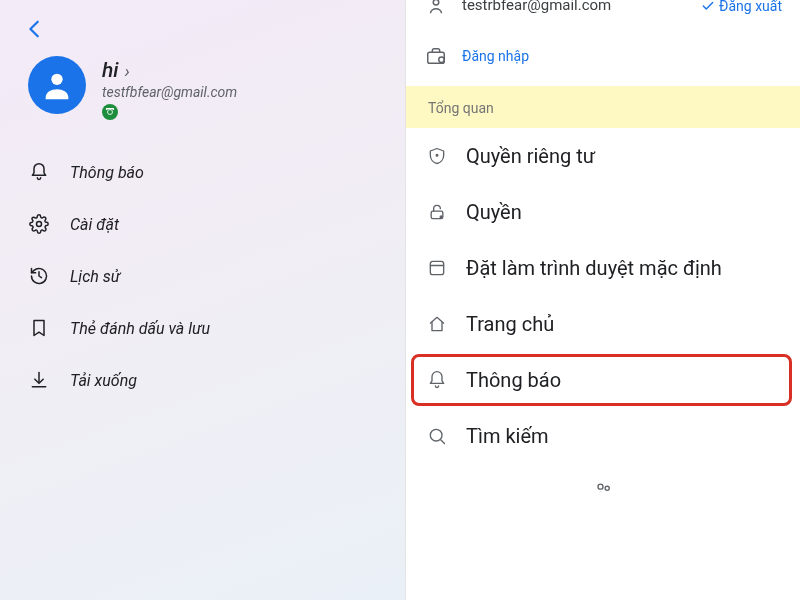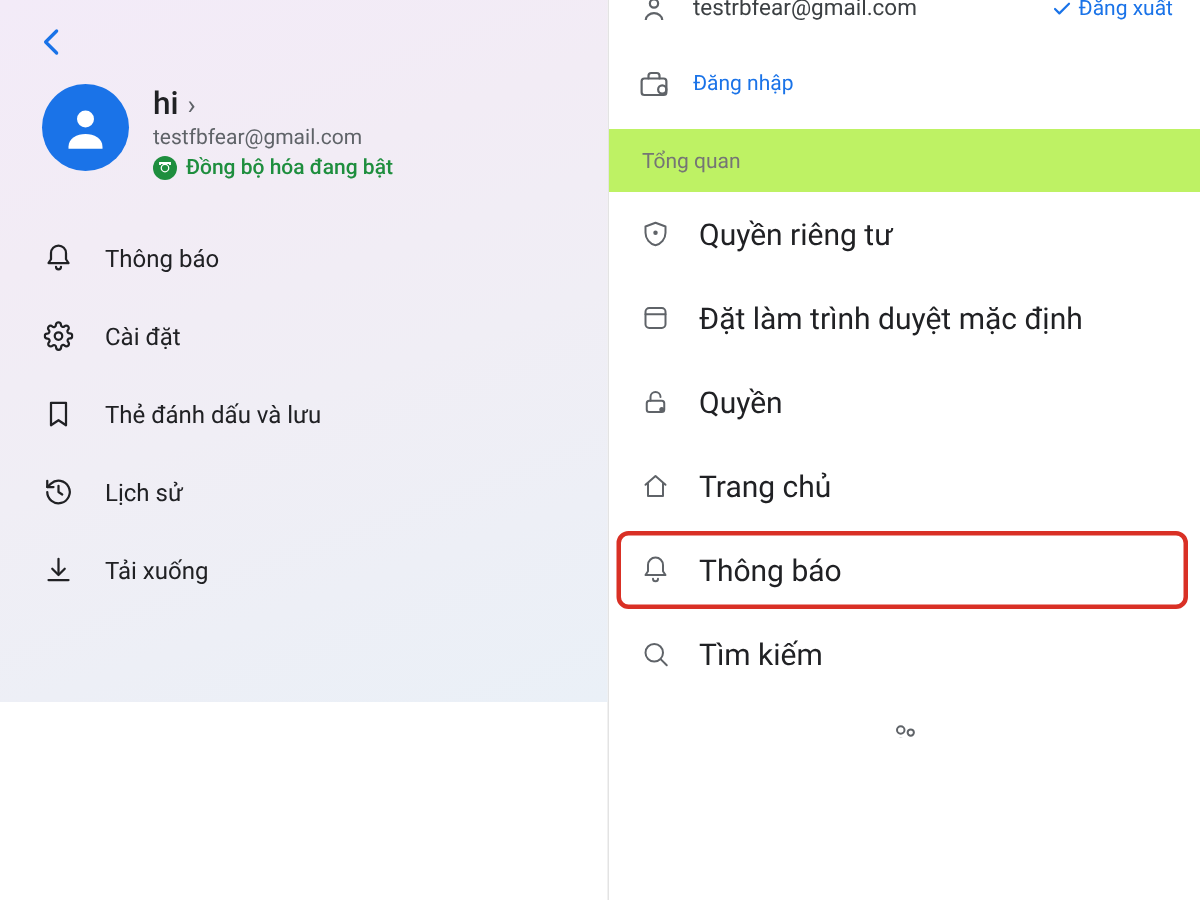--- a/index.html
+++ b/index.html
@@ -6,24 +6,25 @@
   body {
     font-family: -apple-system, BlinkMacSystemFont, "Segoe UI", Roboto, sans-serif;
     width: 800px;
     height: 600px;
     overflow: hidden;
     display: flex;
     background: #fff;
   }
   .left-panel {
     width: 405px;
-    height: 468px;
+    height: 600px;
     background: linear-gradient(160deg, #f3ebf8 0%, #f2ecf5 30%, #f0eef5 55%, #eaf0f7 100%);
     padding: 10px 0 0 0;
     position: relative;
+    font-style: italic;
   }
   .back-arrow {
     color: #1a73e8;
     font-size: 26px;
     padding: 6px 20px 4px 24px;
     cursor: pointer;
     display: inline-block;
   }
   .profile-block {
     display: flex;
@@ -148,21 +149,21 @@
     color: #1a73e8;
     display: flex;
     align-items: center;
     gap: 4px;
     white-space: nowrap;
     cursor: pointer;
   }
   .check-ic { width: 14px; height: 14px; }
 
   .section-header {
-    background: #bef264;
+    background: #fef9c3;
     padding: 14px 22px 12px 22px;
     font-size: 14px;
     color: #757575;
   }
   .right-item {
     display: flex;
     align-items: center;
     gap: 18px;
     padding: 16px 20px;
     cursor: pointer;
@@ -216,21 +217,20 @@
         <span class="chev-right">›</span>
       </div>
       <div class="profile-email">testfbfear@gmail.com</div>
       <div class="sync-row">
         <span class="sync-badge">
           <svg viewBox="0 0 24 24" fill="none" stroke="#fff" stroke-width="3">
               <polyline points="4 7 4 4 20 4 20 7"></polyline>
               <path d="M6 12a6 6 0 0 1 12 0M6 12a6 6 0 0 0 12 0" stroke="#fff" stroke-width="2" fill="none"></path>
             </svg>
         </span>
-        <span class="sync-text">Đồng bộ hóa đang bật</span>
       </div>
     </div>
   </div>
 
   <div class="left-menu">
     <div class="left-item">
       <span class="icon-slot">
         <svg viewBox="0 0 24 24" fill="none" stroke-width="1.8" stroke-linecap="round" stroke-linejoin="round">
             <path d="M6 8a6 6 0 0 1 12 0v5l2 3H4l2-3z"></path>
             <path d="M10 19a2 2 0 0 0 4 0"></path>
@@ -239,38 +239,38 @@
       <span class="left-item-label">Thông báo</span>
     </div>
     <div class="left-item">
       <span class="icon-slot">
         <svg viewBox="0 0 24 24" fill="none" stroke-width="1.8" stroke-linecap="round" stroke-linejoin="round">
             <circle cx="12" cy="12" r="3"></circle>
             <path d="M19.4 15a1.65 1.65 0 0 0 .33 1.82l.06.06a2 2 0 1 1-2.83 2.83l-.06-.06a1.65 1.65 0 0 0-1.82-.33 1.65 1.65 0 0 0-1 1.51V21a2 2 0 0 1-4 0v-.09a1.65 1.65 0 0 0-1-1.51 1.65 1.65 0 0 0-1.82.33l-.06.06a2 2 0 1 1-2.83-2.83l.06-.06a1.65 1.65 0 0 0 .33-1.82 1.65 1.65 0 0 0-1.51-1H3a2 2 0 0 1 0-4h.09a1.65 1.65 0 0 0 1.51-1 1.65 1.65 0 0 0-.33-1.82l-.06-.06a2 2 0 1 1 2.83-2.83l.06.06a1.65 1.65 0 0 0 1.82.33 1.65 1.65 0 0 0 1-1.51V3a2 2 0 0 1 4 0v.09a1.65 1.65 0 0 0 1 1.51 1.65 1.65 0 0 0 1.82-.33l.06-.06a2 2 0 1 1 2.83 2.83l-.06.06a1.65 1.65 0 0 0-.33 1.82 1.65 1.65 0 0 0 1.51 1H21a2 2 0 0 1 0 4h-.09a1.65 1.65 0 0 0-1.51 1z"></path>
           </svg>
       </span>
       <span class="left-item-label">Cài đặt</span>
-    </div>
-    <div class="left-item">
-      <span class="icon-slot">
-        <svg viewBox="0 0 24 24" fill="none" stroke-width="1.8" stroke-linecap="round" stroke-linejoin="round">
-            <path d="M6 3h12v18l-6-4-6 4z"></path>
-          </svg>
-      </span>
-      <span class="left-item-label">Thẻ đánh dấu và lưu</span>
     </div>
     <div class="left-item">
       <span class="icon-slot">
         <svg viewBox="0 0 24 24" fill="none" stroke-width="1.8" stroke-linecap="round" stroke-linejoin="round">
             <path d="M3 12a9 9 0 1 0 3-6.7L3 8"></path>
             <polyline points="3 3 3 8 8 8"></polyline>
             <polyline points="12 7 12 12 15 14"></polyline>
           </svg>
       </span>
       <span class="left-item-label">Lịch sử</span>
+    </div>
+    <div class="left-item">
+      <span class="icon-slot">
+        <svg viewBox="0 0 24 24" fill="none" stroke-width="1.8" stroke-linecap="round" stroke-linejoin="round">
+            <path d="M6 3h12v18l-6-4-6 4z"></path>
+          </svg>
+      </span>
+      <span class="left-item-label">Thẻ đánh dấu và lưu</span>
     </div>
     <div class="left-item">
       <span class="icon-slot">
         <svg viewBox="0 0 24 24" fill="none" stroke-width="1.8" stroke-linecap="round" stroke-linejoin="round">
             <path d="M12 3v12"></path>
             <polyline points="7 11 12 16 17 11"></polyline>
             <path d="M4 20h16"></path>
           </svg>
       </span>
       <span class="left-item-label">Tải xuống</span>
@@ -318,36 +318,36 @@
       <svg viewBox="0 0 24 24" fill="none" stroke-width="1.6" stroke-linecap="round" stroke-linejoin="round">
           <path d="M12 3l8 3v5c0 5-3.5 9-8 10-4.5-1-8-5-8-10V6z"></path>
           <circle cx="12" cy="11" r="1" fill="#5f6368"></circle>
         </svg>
     </span>
     <span class="right-item-label">Quyền riêng tư</span>
   </div>
   <div class="right-item">
     <span class="icon-slot">
       <svg viewBox="0 0 24 24" fill="none" stroke-width="1.6" stroke-linecap="round" stroke-linejoin="round">
-          <rect x="4" y="4" width="16" height="16" rx="3"></rect>
-          <path d="M4 9h16"></path>
-        </svg>
-    </span>
-    <span class="right-item-label">Đặt làm trình duyệt mặc định</span>
-  </div>
-  <div class="right-item">
-    <span class="icon-slot">
-      <svg viewBox="0 0 24 24" fill="none" stroke-width="1.6" stroke-linecap="round" stroke-linejoin="round">
           <rect x="5" y="11" width="14" height="9" rx="2"></rect>
           <path d="M8 11V8a4 4 0 0 1 8 0"></path>
           <circle cx="17" cy="18" r="2" fill="#5f6368" stroke="none"></circle>
         </svg>
     </span>
     <span class="right-item-label">Quyền</span>
   </div>
+  <div class="right-item">
+    <span class="icon-slot">
+      <svg viewBox="0 0 24 24" fill="none" stroke-width="1.6" stroke-linecap="round" stroke-linejoin="round">
+          <rect x="4" y="4" width="16" height="16" rx="3"></rect>
+          <path d="M4 9h16"></path>
+        </svg>
+    </span>
+    <span class="right-item-label">Đặt làm trình duyệt mặc định</span>
+  </div>
 
 
   <div class="right-item">
     <span class="icon-slot">
       <svg viewBox="0 0 24 24" fill="none" stroke-width="1.6" stroke-linecap="round" stroke-linejoin="round">
           <path d="M4 11l8-7 8 7"></path>
           <path d="M6 10v10h12V10"></path>
         </svg>
     </span>
     <span class="right-item-label">Trang chủ</span>

